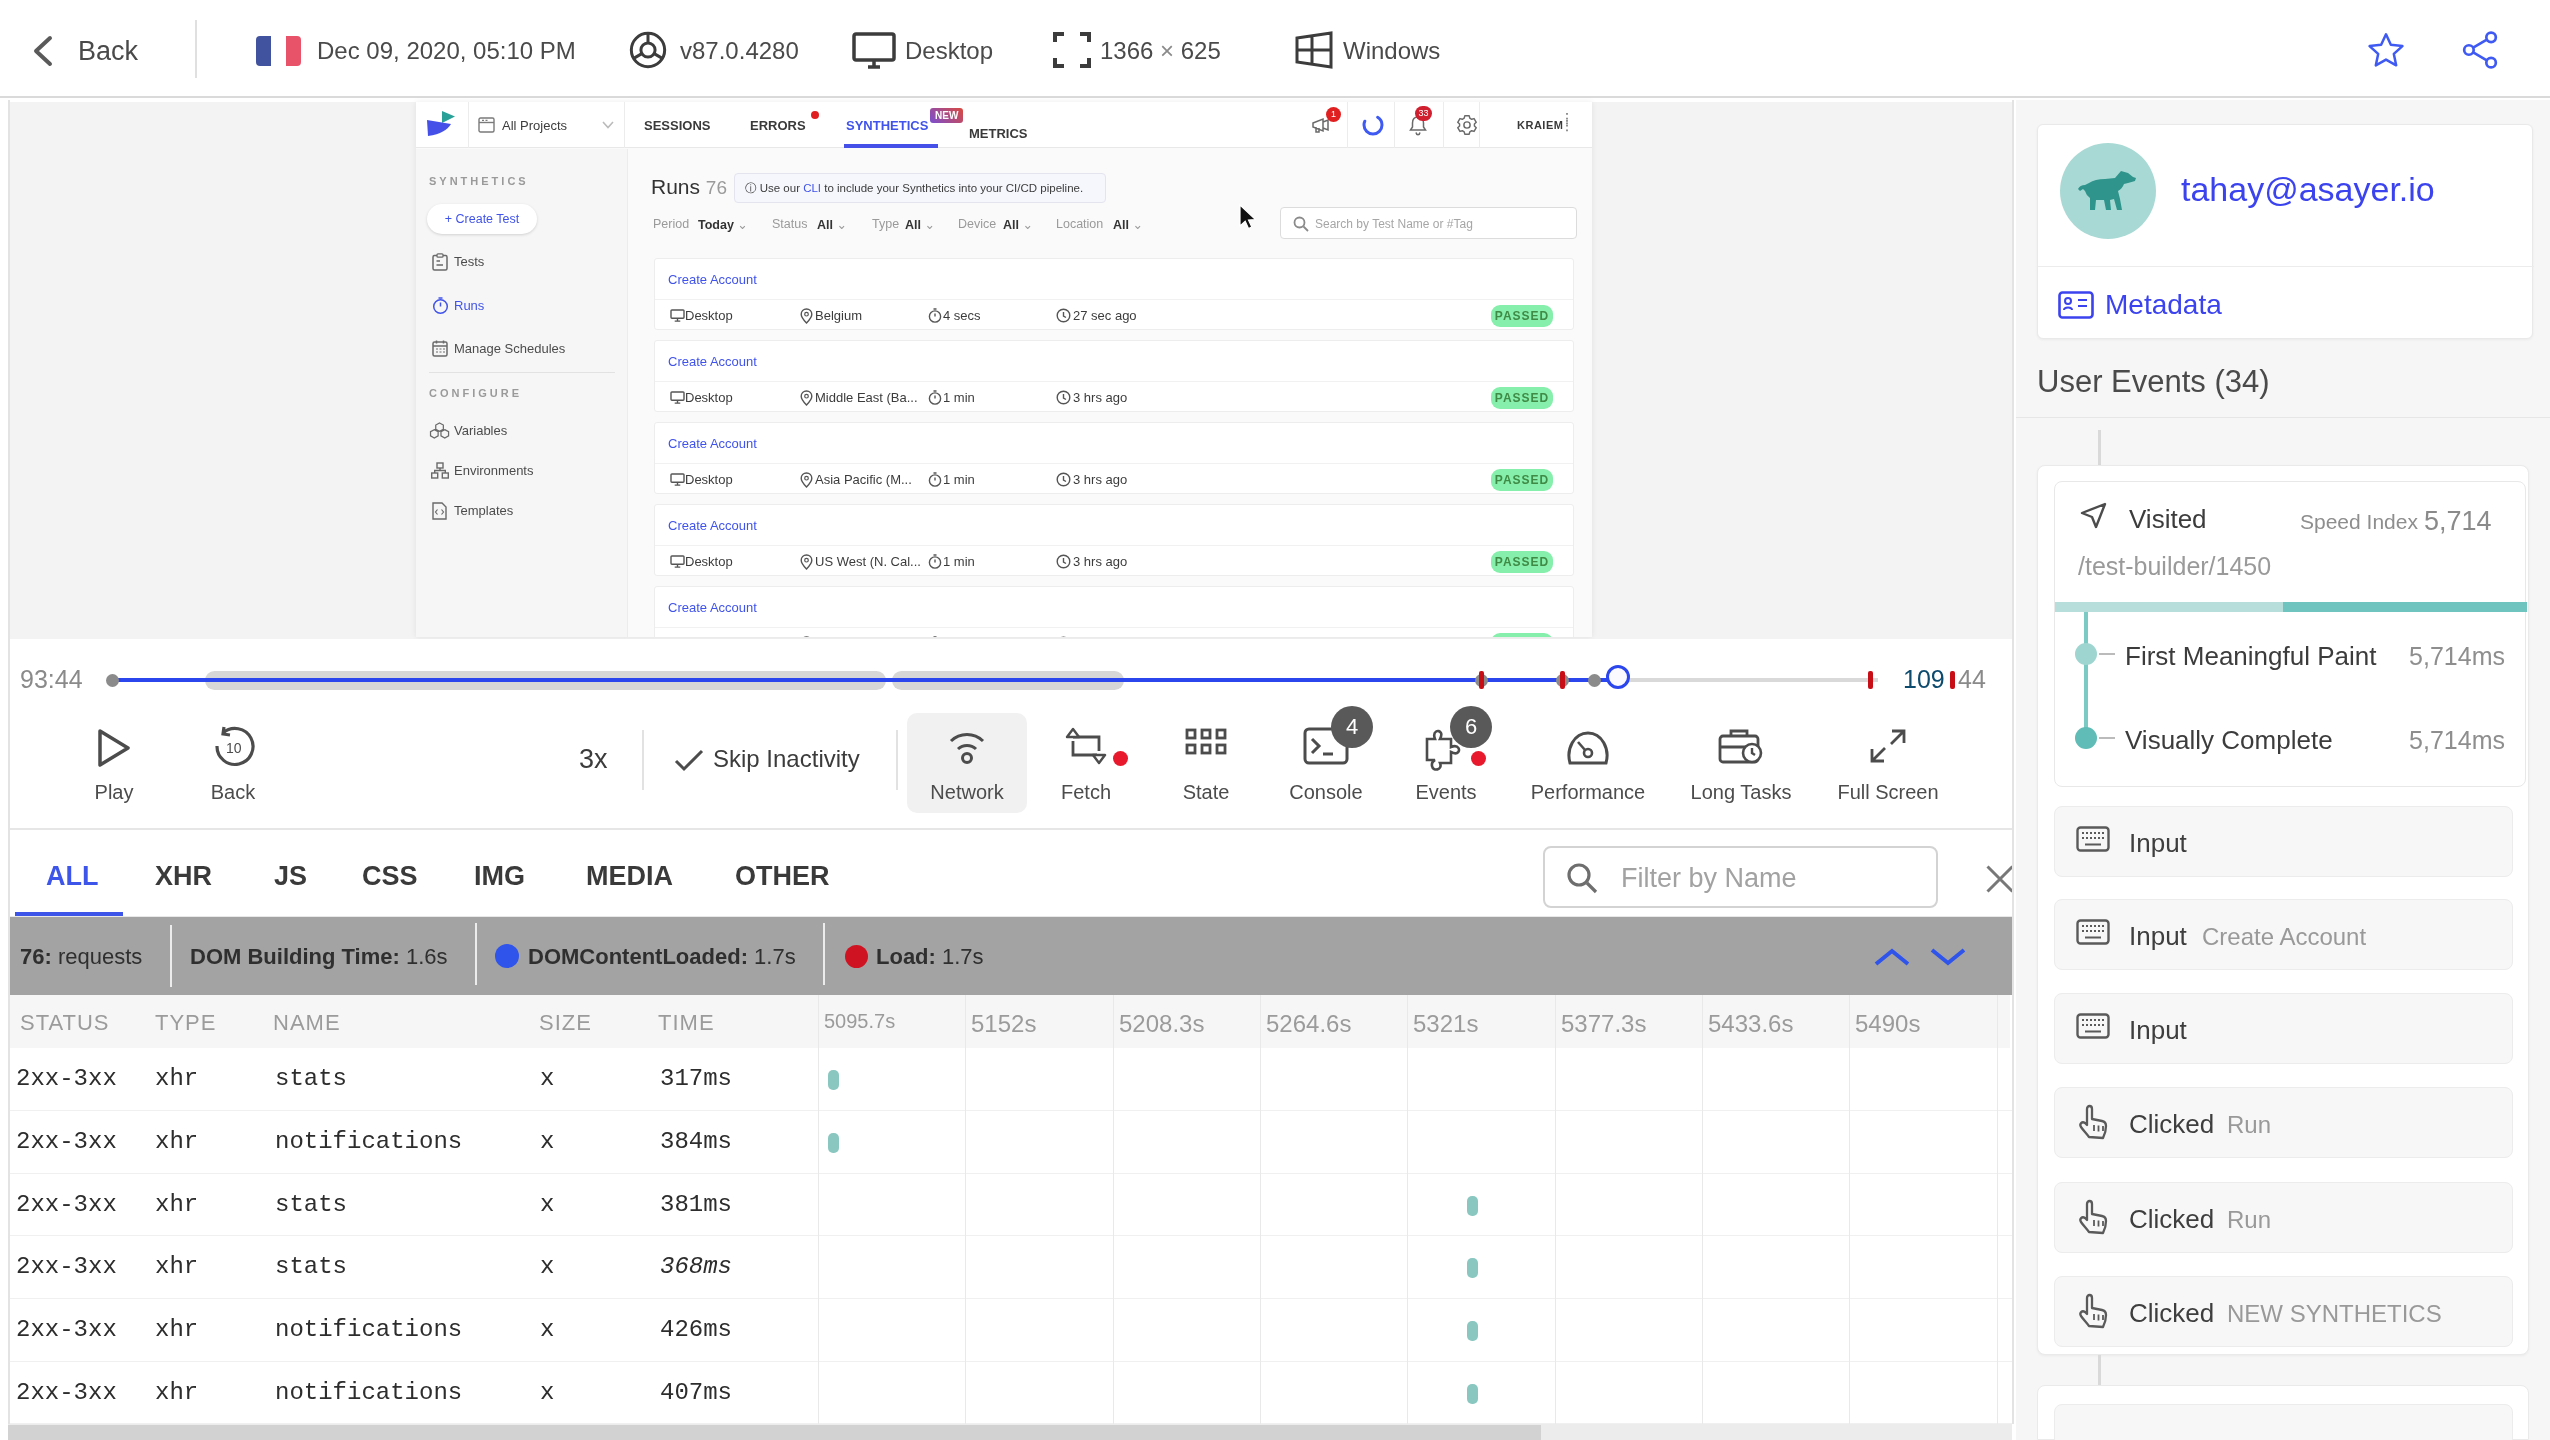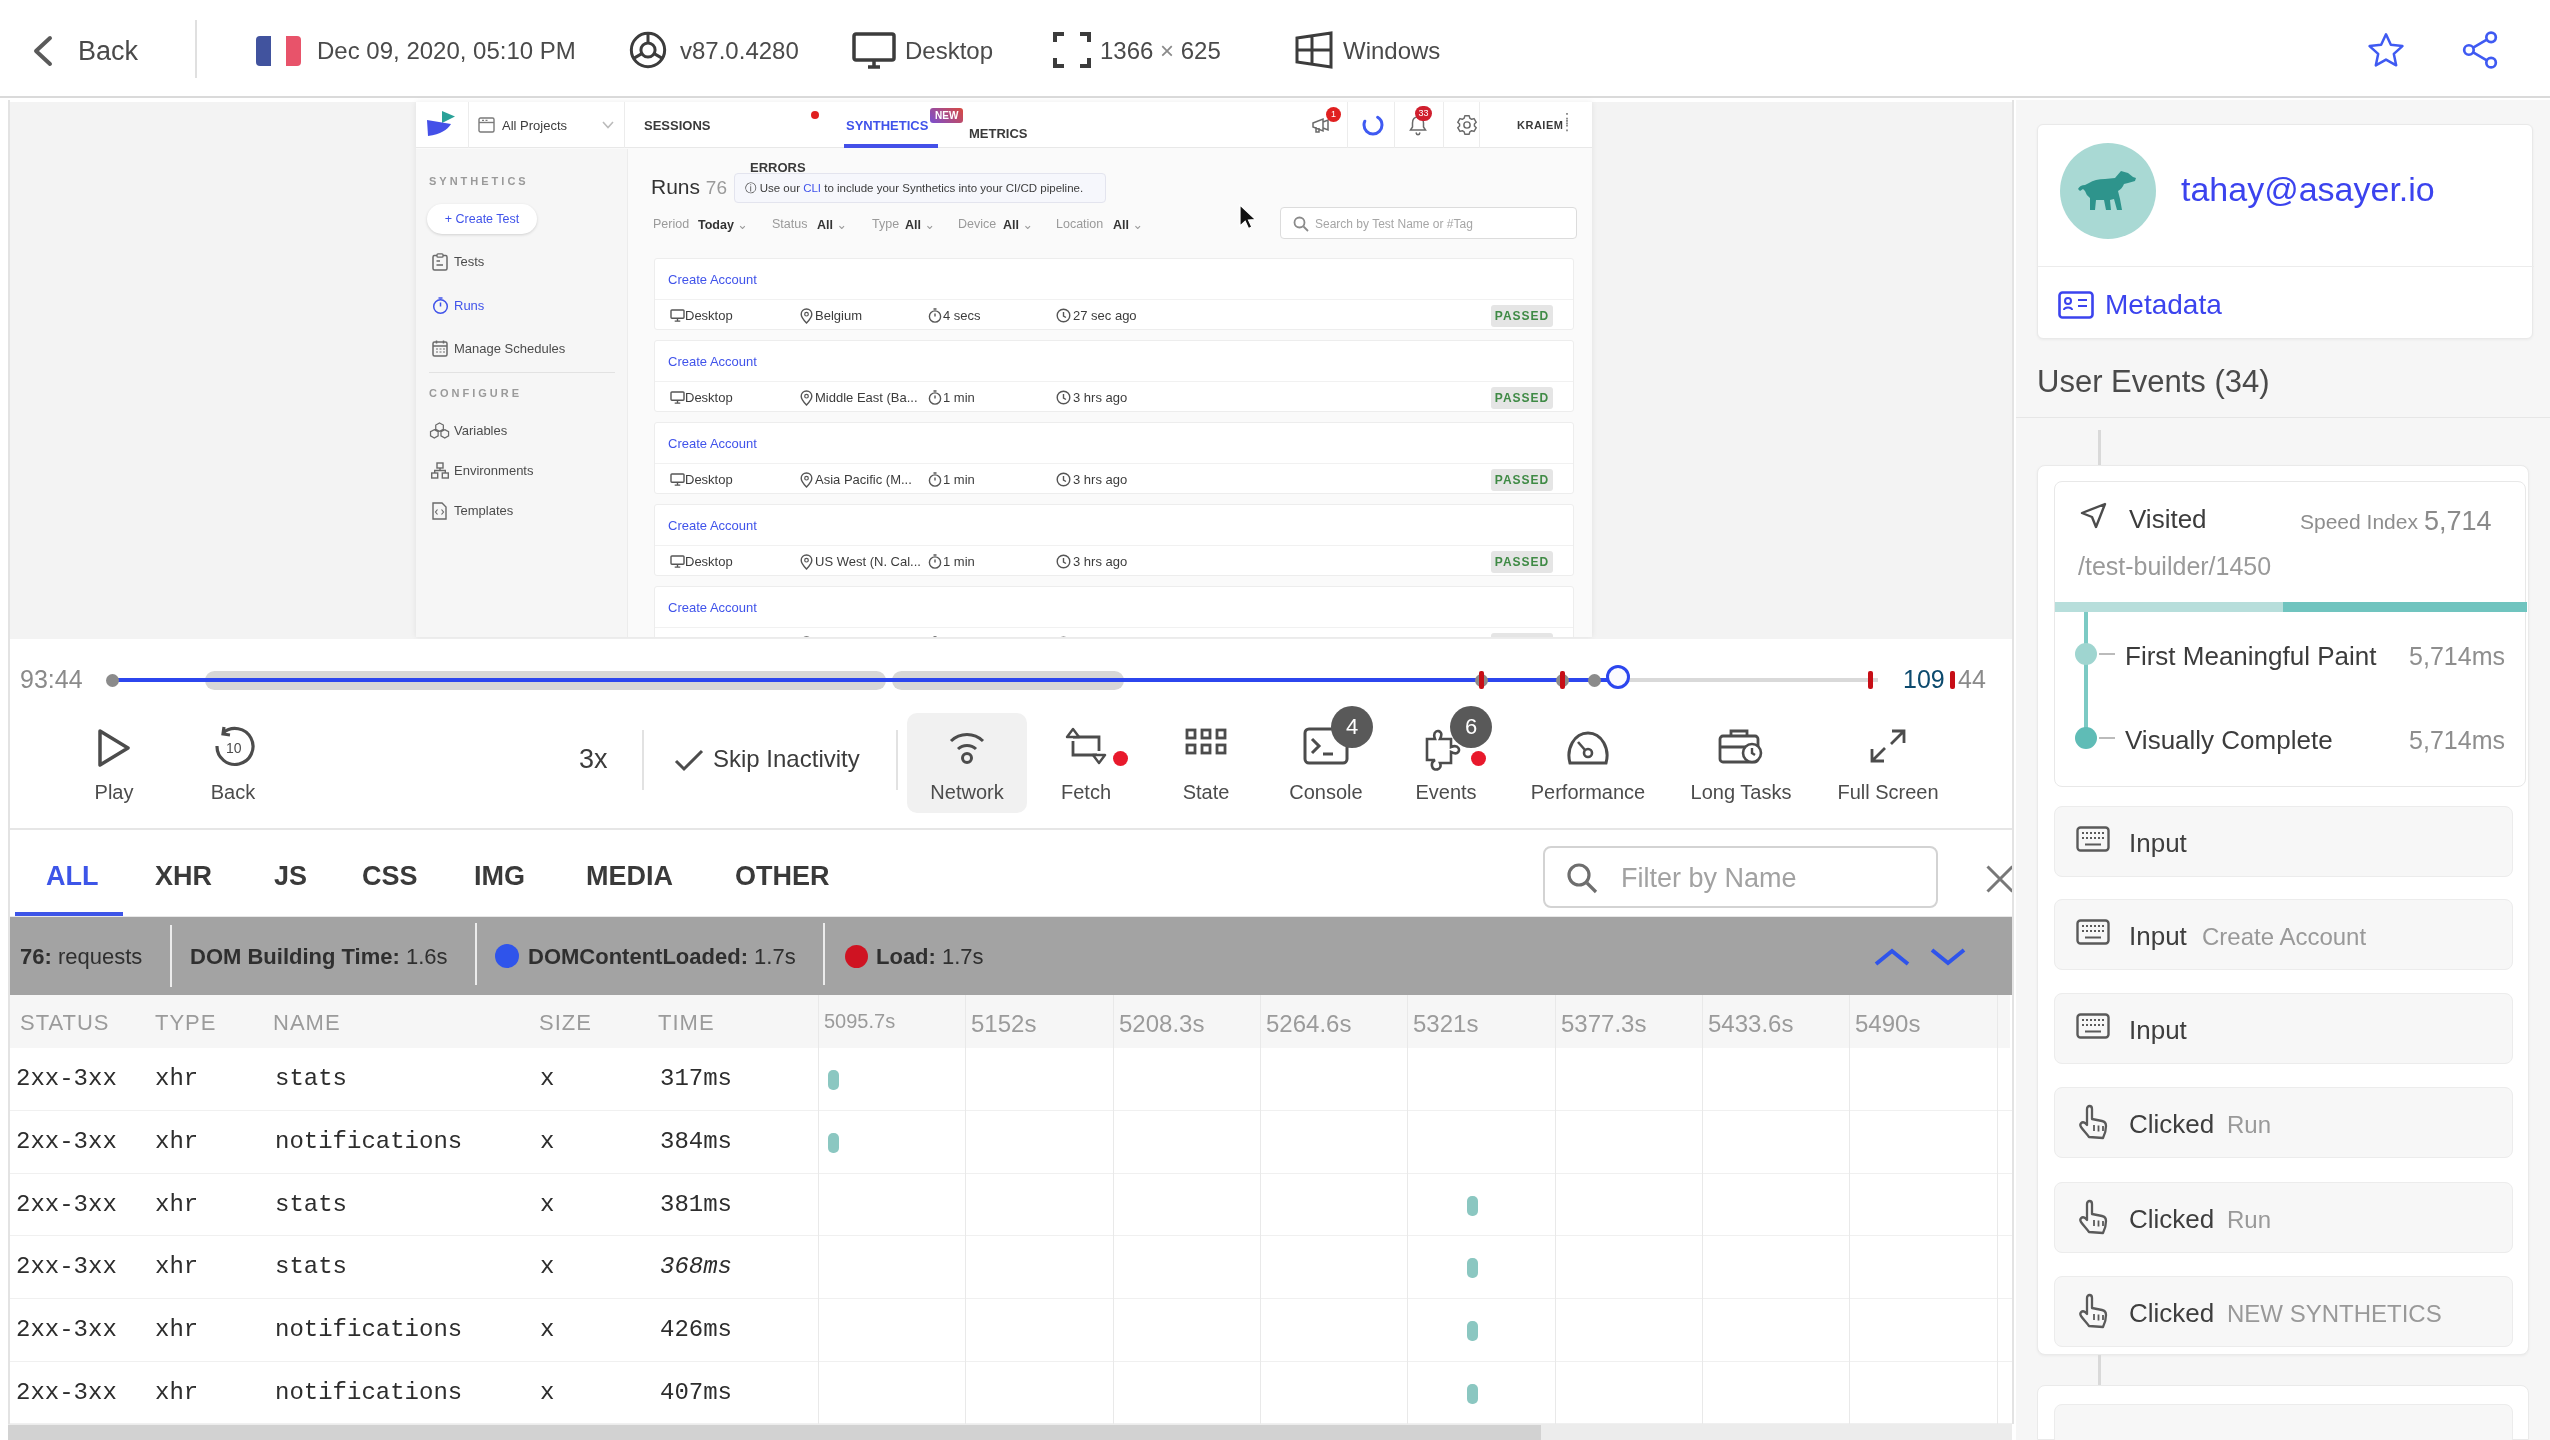--- a/index.html
+++ b/index.html
@@ -13,21 +13,21 @@
 #player{position:absolute;left:2px;top:2px;width:2002px;height:537px;background:#f3f3f3;}
 #app{position:absolute;left:406px;top:0px;width:1176px;height:535px;background:#fafafa;overflow:hidden;color:#3c3c3c;font-size:13px;box-shadow:0 0 6px rgba(0,0,0,0.08);}
 #appnav{position:absolute;left:0;top:0;width:1176px;height:46px;background:#fff;border-bottom:1px solid #e8e8e8;}
 #appside{position:absolute;left:0;top:47px;width:212px;height:488px;background:#f6f6f6;border-right:1px solid #ececec;}
 #appmain{position:absolute;left:213px;top:47px;width:963px;height:488px;}
 .runcard{position:absolute;left:25px;width:920px;background:#fff;border:1px solid #ededed;border-radius:3px;height:72px;}
 .rc-title{position:absolute;left:13px;top:13px;color:#4053ea;font-size:13px;}
 .rc-row{position:absolute;left:0;top:40px;width:100%;height:31px;border-top:1px solid #f1f1f1;}
 .rc-item{position:absolute;top:8px;font-size:13px;color:#3c3c3c;white-space:nowrap;}
 .rc-ic{position:absolute;top:7px;}
-.passed{position:absolute;right:20px;top:5px;width:62px;height:22px;background:#e5e5e5;color:#3f8a45;font-size:12px;font-weight:bold;text-align:center;line-height:22px;letter-spacing:1px;border-radius:3px;}
+.passed{position:absolute;right:20px;top:5px;width:62px;height:22px;background:#86efac;color:#3f8a45;font-size:12px;font-weight:bold;text-align:center;line-height:22px;letter-spacing:1px;border-radius:9px;}
 .side-item{position:absolute;left:38px;font-size:13px;color:#4c4c4c;white-space:nowrap;}
 .tab{position:absolute;top:31px;font-size:27px;font-weight:bold;color:#3a3a3a;}
 .sum{position:absolute;top:27px;font-size:22px;color:#2f2f2f;white-space:nowrap;}
 .th{position:absolute;top:15px;font-size:22px;color:#9b9b9b;letter-spacing:1px;}
 .trow{position:absolute;left:0;width:2002px;border-bottom:1px solid #f0f0f0;font-family:"Liberation Mono",monospace;font-size:24px;color:#2d2d2d;}
 .td{position:absolute;top:17px;white-space:pre;}
 .gline{position:absolute;top:895px;width:1px;height:429px;background:#e9e9e9;}
 .bar{position:absolute;width:11px;height:20px;border-radius:5px;background:#8bc7c1;}
 .ctl{position:absolute;top:615px;width:160px;height:105px;text-align:center;}
 .ctl .lb{position:absolute;top:66px;width:100%;text-align:center;font-size:20px;color:#4c4c4c;white-space:nowrap;}
@@ -95,21 +95,21 @@
       <svg class="abs" style="left:62px;top:15px;" width="17" height="16" viewBox="0 0 17 16">
             <rect x="1" y="1" width="15" height="14" rx="1.5" fill="none" stroke="#7a7a7a" stroke-width="1.4"></rect>
             <path d="M1 5.5 H16" stroke="#7a7a7a" stroke-width="1.4"></path>
             <path d="M4 3.4 H6 M7.5 3.4 H9.5" stroke="#7a7a7a" stroke-width="1.2"></path>
           </svg>
       <div class="abs" style="left:86px;top:16px;font-size:13px;color:#3c3c3c;">All Projects</div>
       <svg class="abs" style="left:186px;top:19px;" width="12" height="8" viewBox="0 0 12 8">
             <path d="M1 1 L6 6.5 L11 1" fill="none" stroke="#bbb" stroke-width="1.6"></path>
           </svg>
       <div class="abs" style="left:228px;top:16px;font-size:13px;font-weight:bold;color:#3a3a3a;">SESSIONS</div>
-      <div class="abs" style="left:334px;top:16px;font-size:13px;font-weight:bold;color:#3a3a3a;margin-top:42px;">ERRORS</div>
+      <div class="abs" style="left:334px;top:16px;font-size:13px;font-weight:bold;color:#3a3a3a;">ERRORS</div>
       <div class="abs" style="left:395px;top:9px;width:8px;height:8px;border-radius:50%;background:#e02020;"></div>
       <div class="abs" style="left:430px;top:16px;font-size:13px;font-weight:bold;color:#4053ea;">SYNTHETICS</div>
       <div class="abs" style="left:514px;top:6px;padding:2px 5px;font-size:10px;font-weight:bold;color:#fff;border-radius:3px;background:linear-gradient(45deg,#7a4fd0,#d9493e);">NEW</div>
       <div class="abs" style="left:553px;top:24px;font-size:13px;font-weight:bold;color:#3a3a3a;">METRICS</div>
       <div class="abs" style="left:428px;top:42px;width:94px;height:4px;background:#4450e8;"></div>
       <svg class="abs" style="left:895px;top:13px;" width="22" height="20" viewBox="0 0 22 20">
             <path d="M2 8 L12 4 V16 L2 12 Z M12 7 L17 5 V15 L12 13 M5 12 V17 H8 V13" fill="none" stroke="#6a6a6a" stroke-width="1.5"></path>
           </svg>
       <div class="abs" style="left:910px;top:5px;width:15px;height:15px;border-radius:50%;background:#e02020;color:#fff;font-size:9px;text-align:center;line-height:15px;">1</div>
       <div class="abs" style="left:931px;top:0;width:1px;height:46px;background:#ececec;"></div>

